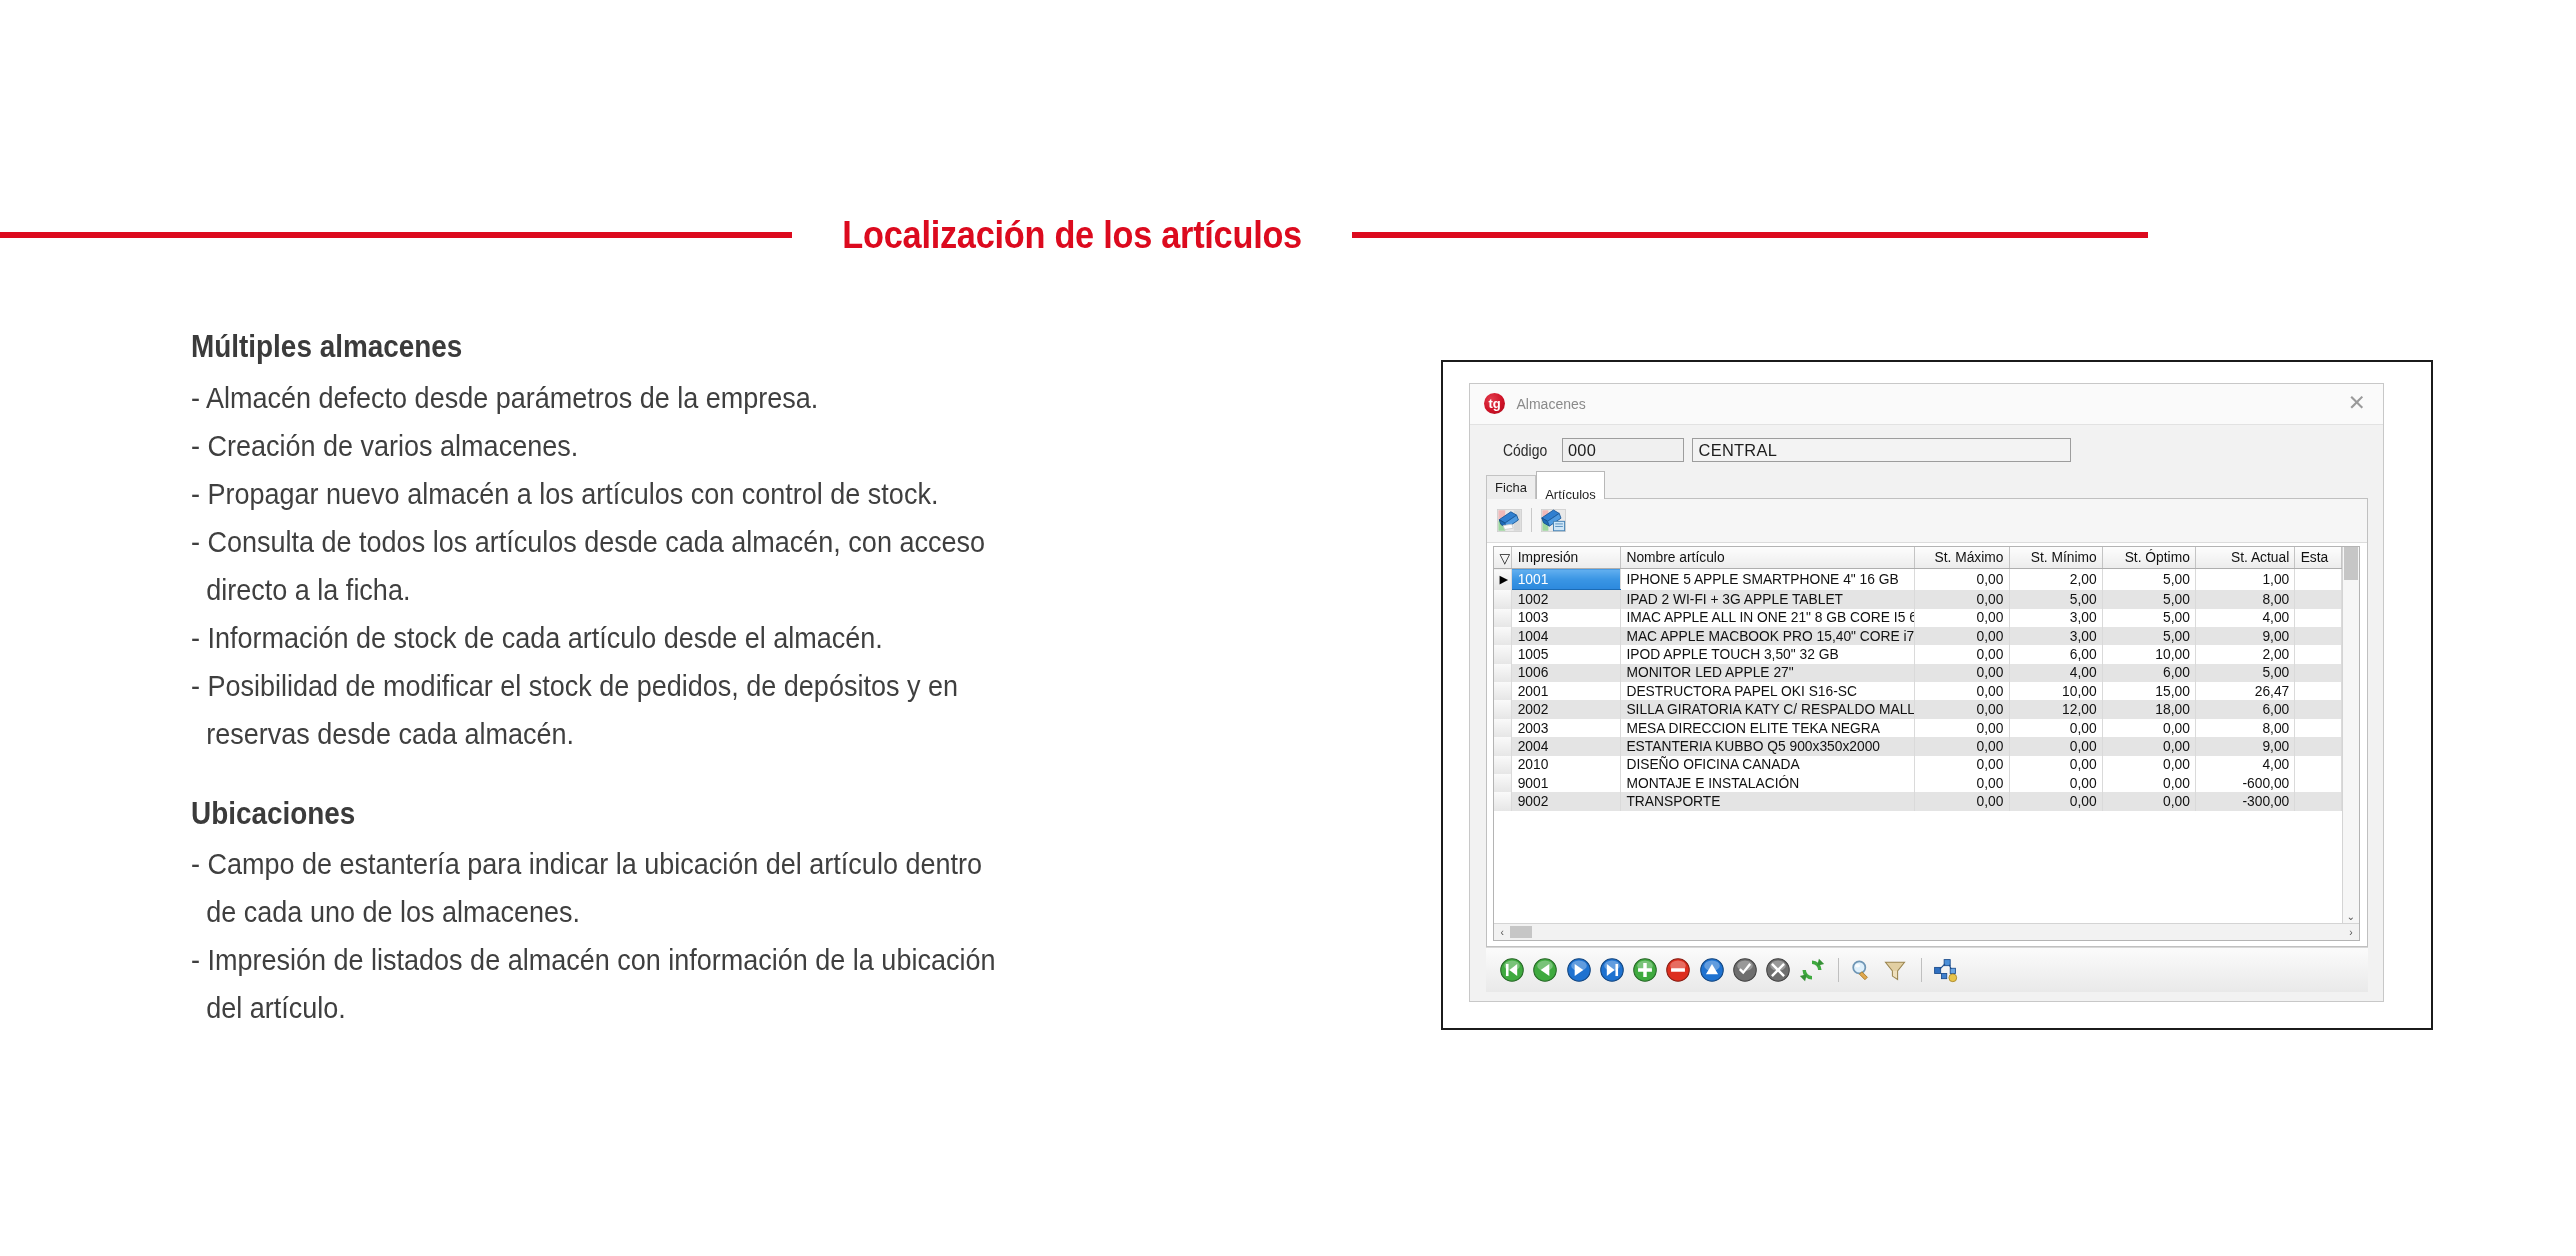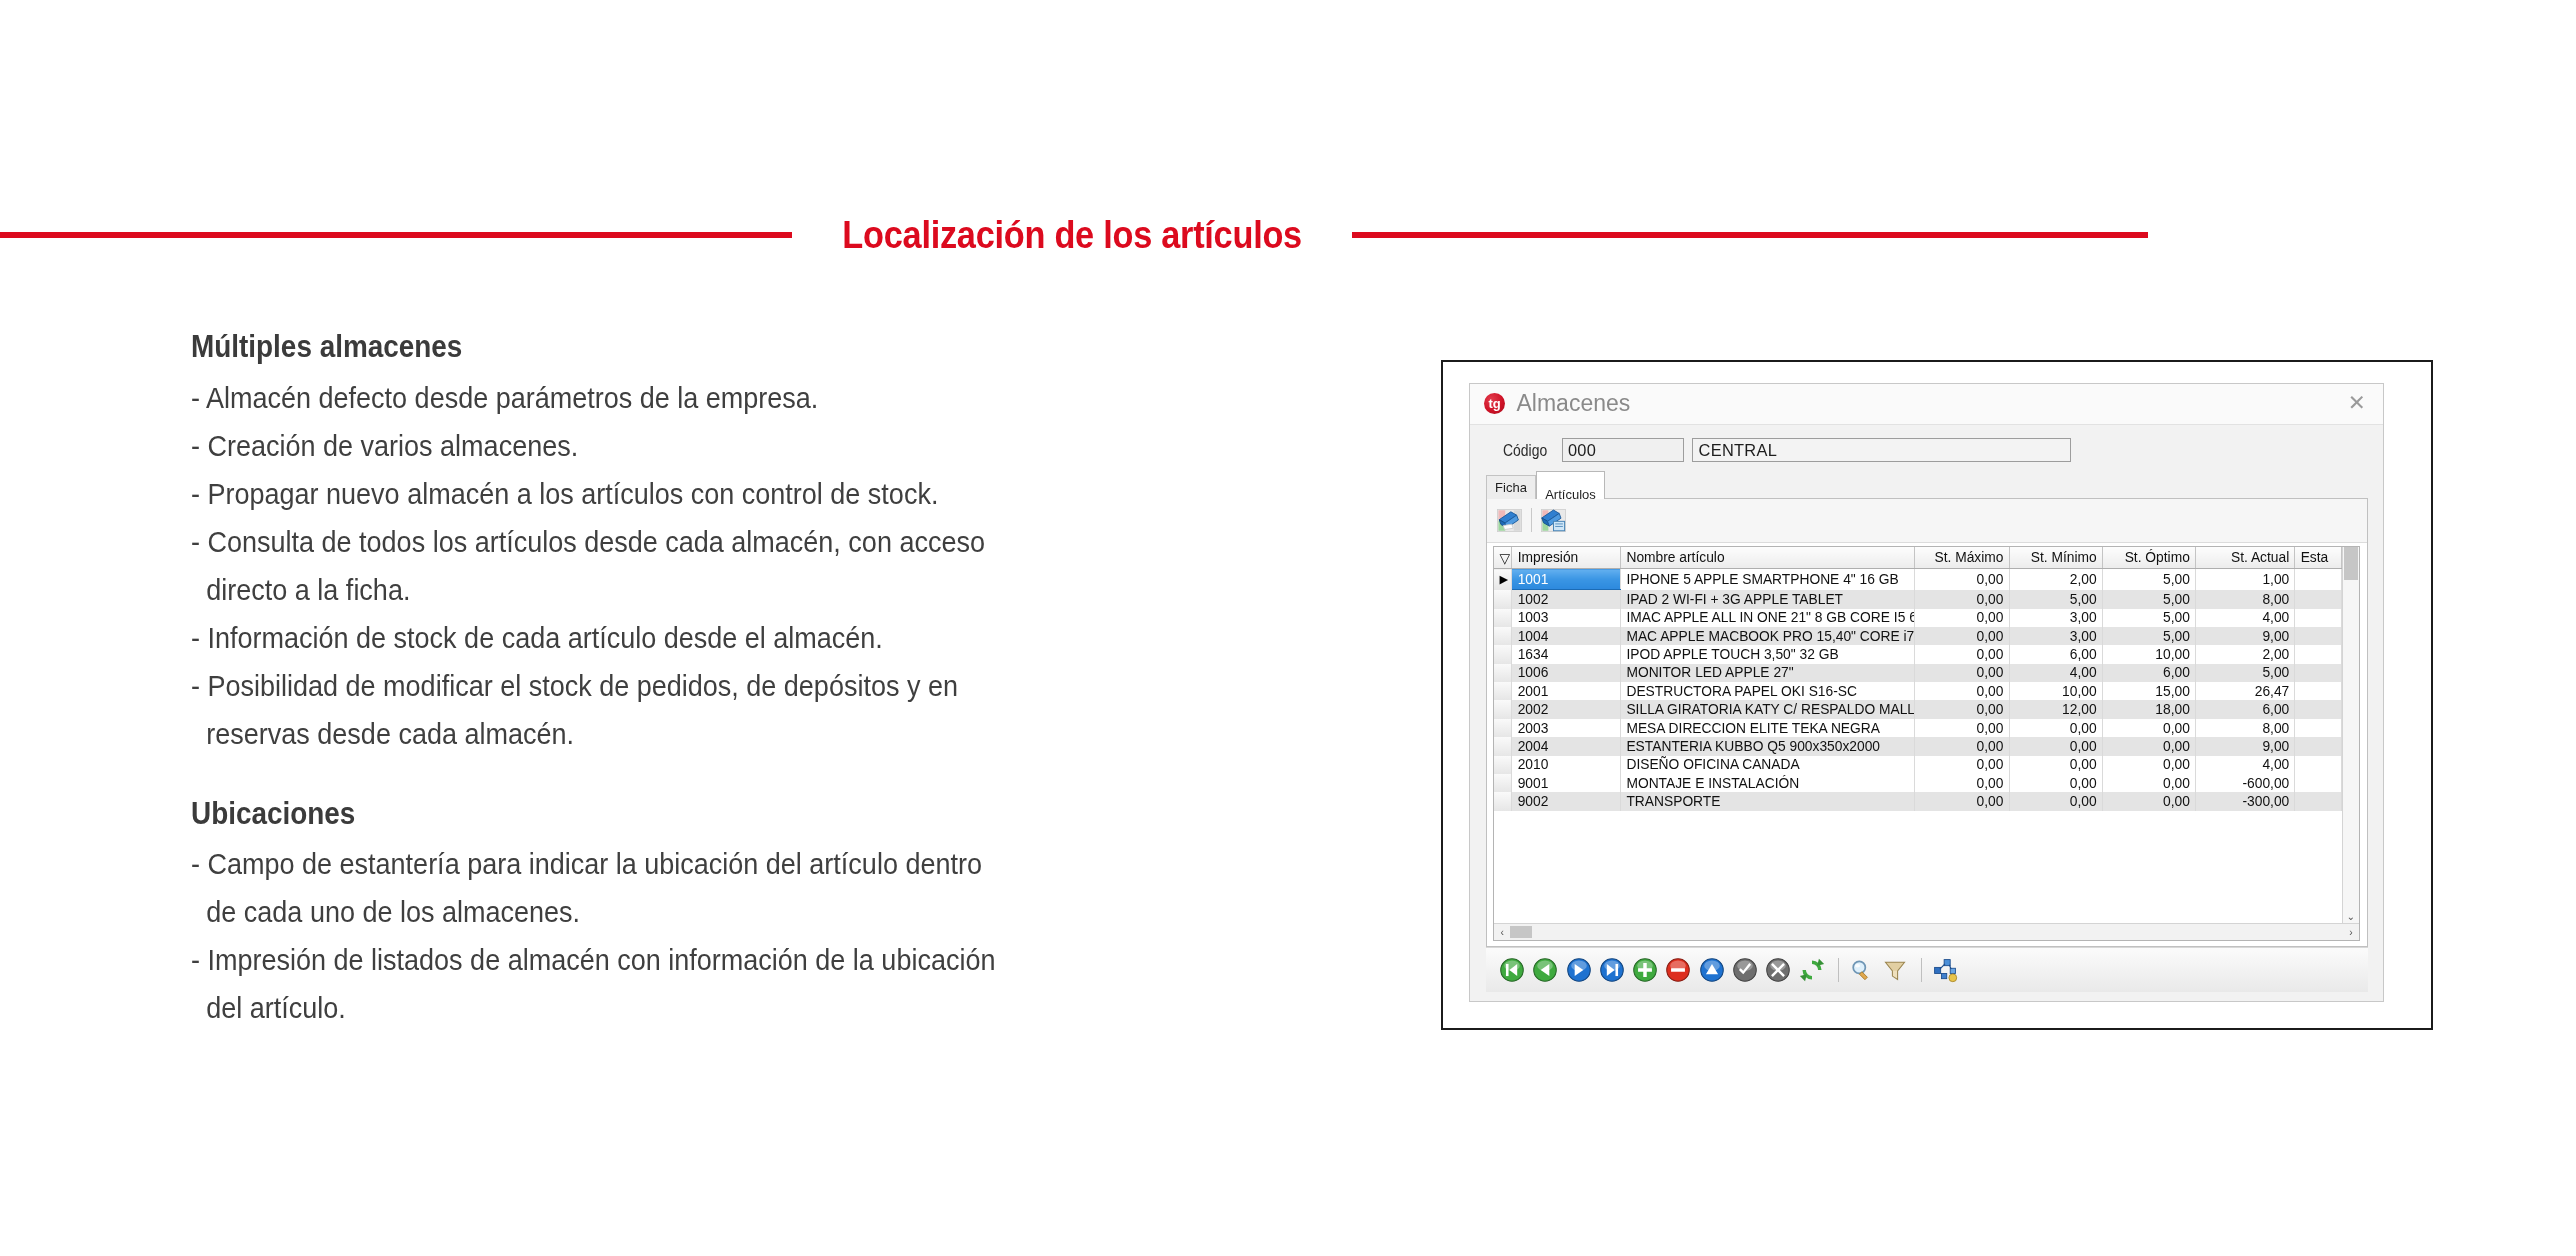--- a/index.html
+++ b/index.html
@@ -109,21 +109,21 @@
     font-weight: bold;
     font-family: "Liberation Sans", sans-serif;
     display: flex;
     align-items: center;
     justify-content: center;
     line-height: 1;
     flex: 0 0 auto;
   }
   #window-title {
     margin-left: 11.2px;
-    font-size: 23px;
+    font-size: 14px;
     color: #8a8a8a;
     font-family: "Liberation Sans", sans-serif;
     flex: 1 1 auto;
   }
   #window-close {
     font-size: 21.5px;
     color: #9a9a9a;
     font-family: "Liberation Sans", sans-serif;
     line-height: 1;
     padding: 0 5.2px;
@@ -528,21 +528,21 @@
                     <td>1004</td>
                     <td>MAC APPLE MACBOOK PRO 15,40" CORE i7 64 BI</td>
                     <td class="num">0,00</td>
                     <td class="num">3,00</td>
                     <td class="num">5,00</td>
                     <td class="num">9,00</td>
                     <td></td>
                   </tr>
                   <tr class="row-even">
                     <td class="col-marker"></td>
-                    <td>1634</td>
+                    <td>1005</td>
                     <td>IPOD APPLE TOUCH 3,50" 32 GB</td>
                     <td class="num">0,00</td>
                     <td class="num">6,00</td>
                     <td class="num">10,00</td>
                     <td class="num">2,00</td>
                     <td></td>
                   </tr>
                   <tr class="row-odd">
                     <td class="col-marker"></td>
                     <td>1006</td>

